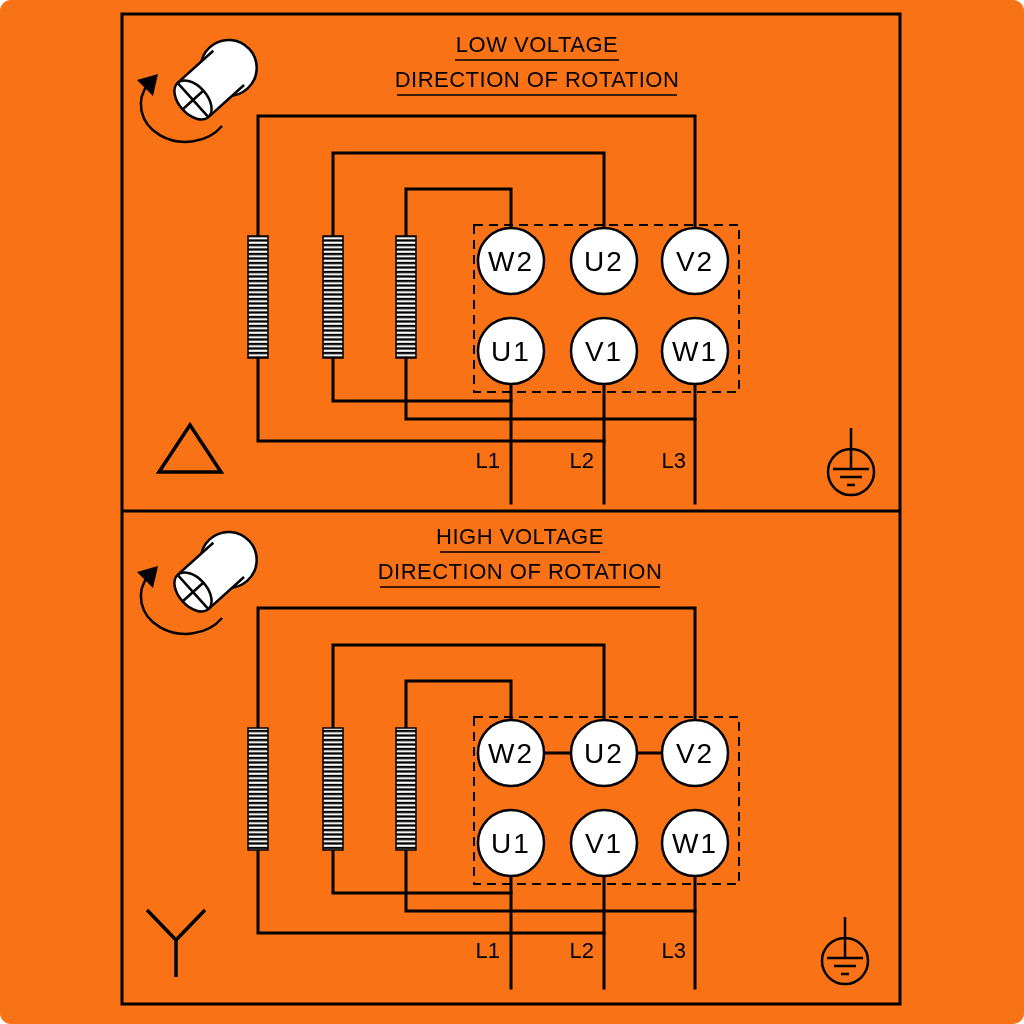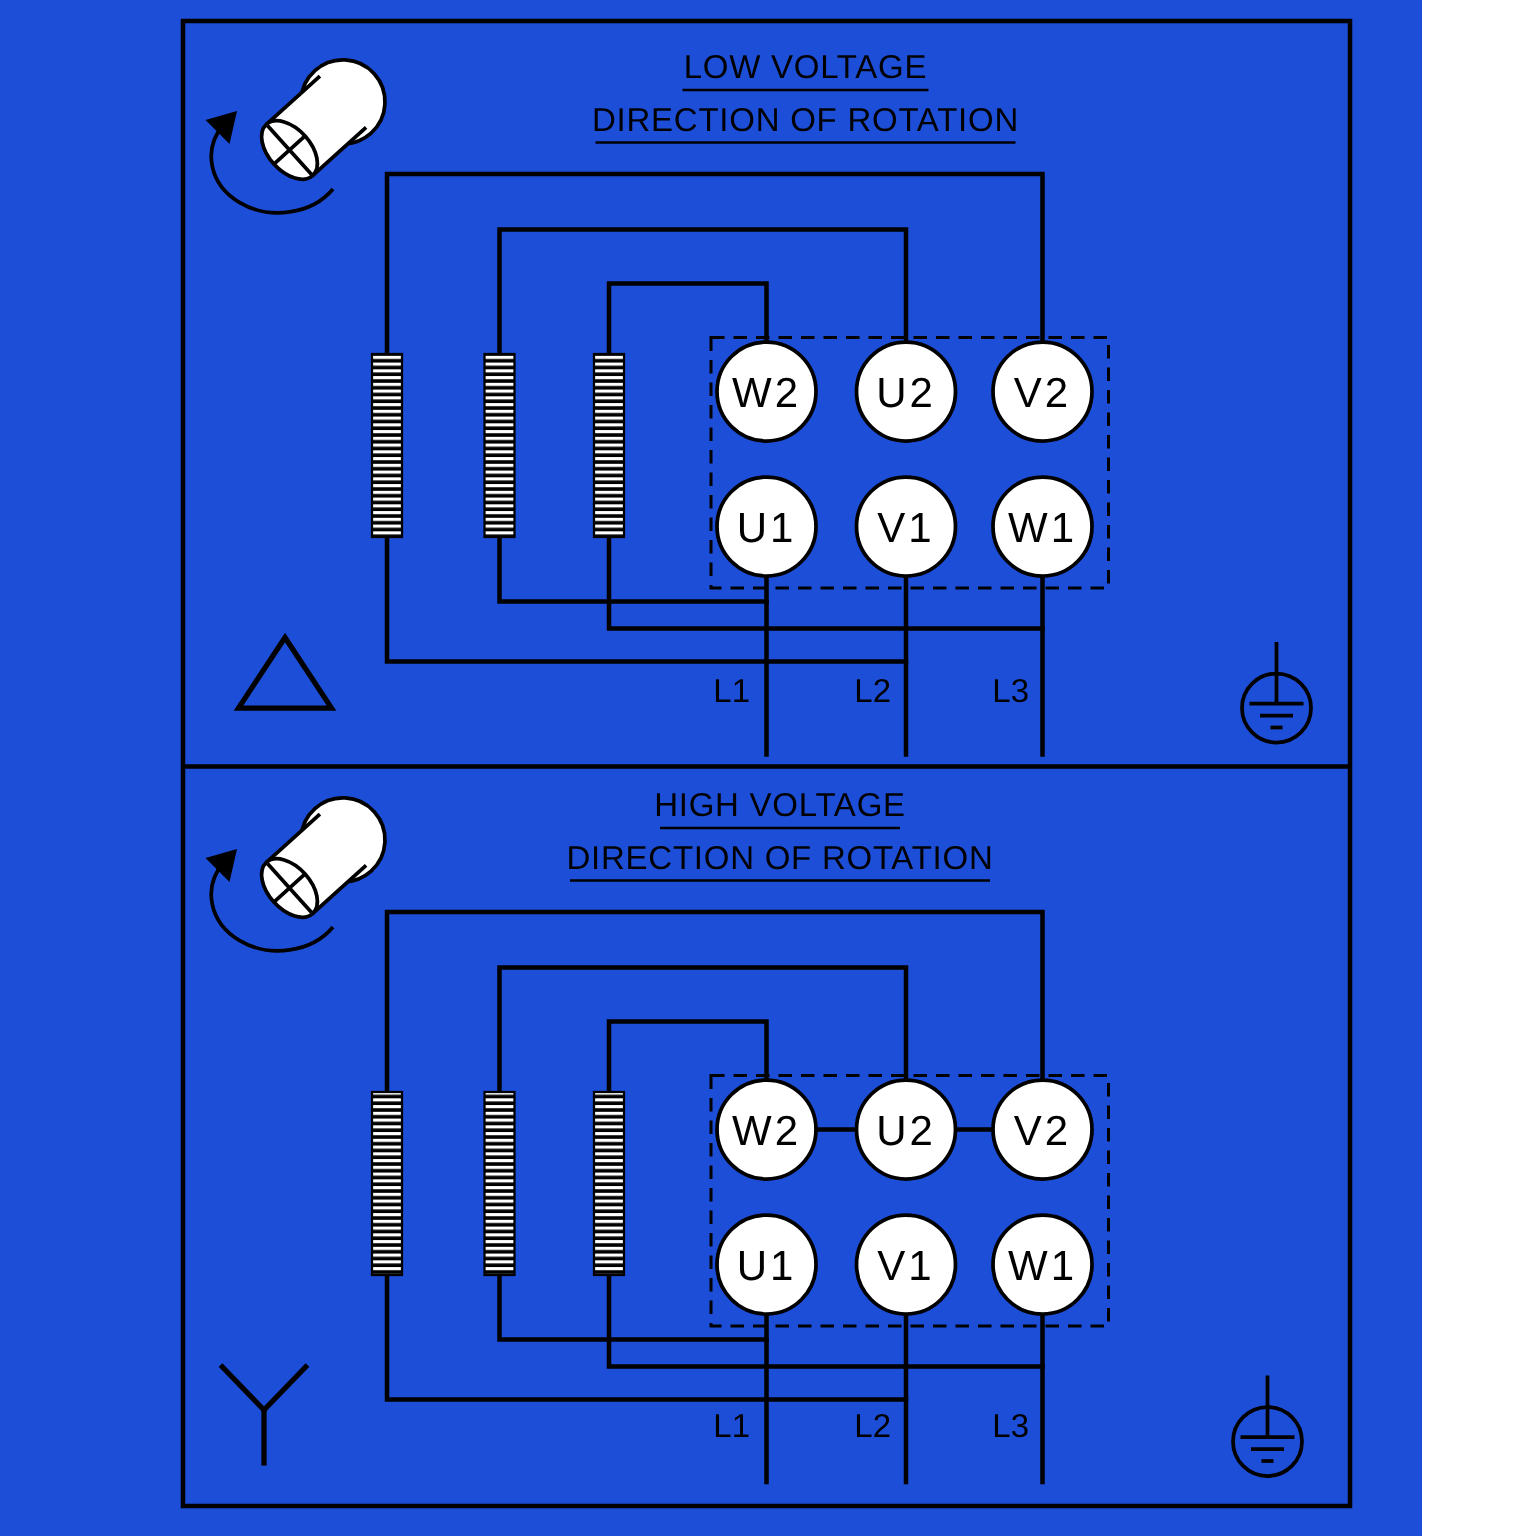--- a/index.html
+++ b/index.html
@@ -1,16 +1,16 @@
 <!DOCTYPE html>
 <html><head>
 <meta charset="utf-8">
 <style>
   html,body{margin:0;padding:0;background:#ffffff;}
-  .stage{position:relative;width:948px;height:1024px;background:#1d4ed8;}
+  .stage{position:relative;width:1024px;height:1024px;background:#f97316;border-radius:11px;}
   svg{display:block;}
   text{font-family:"Liberation Sans","DejaVu Sans",sans-serif;fill:#000;}
   .title{font-size:22px;letter-spacing:.5px;text-anchor:middle;}
   .term{font-size:28px;letter-spacing:2px;text-anchor:middle;}
   .lbl{font-size:22px;text-anchor:end;}
   .frame{fill:none;stroke:#000;stroke-width:3;}
   .wire{fill:none;stroke:#000;stroke-width:3;stroke-linecap:square;}
   .thin{fill:none;stroke:#000;stroke-width:2.5;}
   .underline{stroke:#000;stroke-width:1.6;}
   .circ{fill:#fff;stroke:#000;stroke-width:2.5;}

